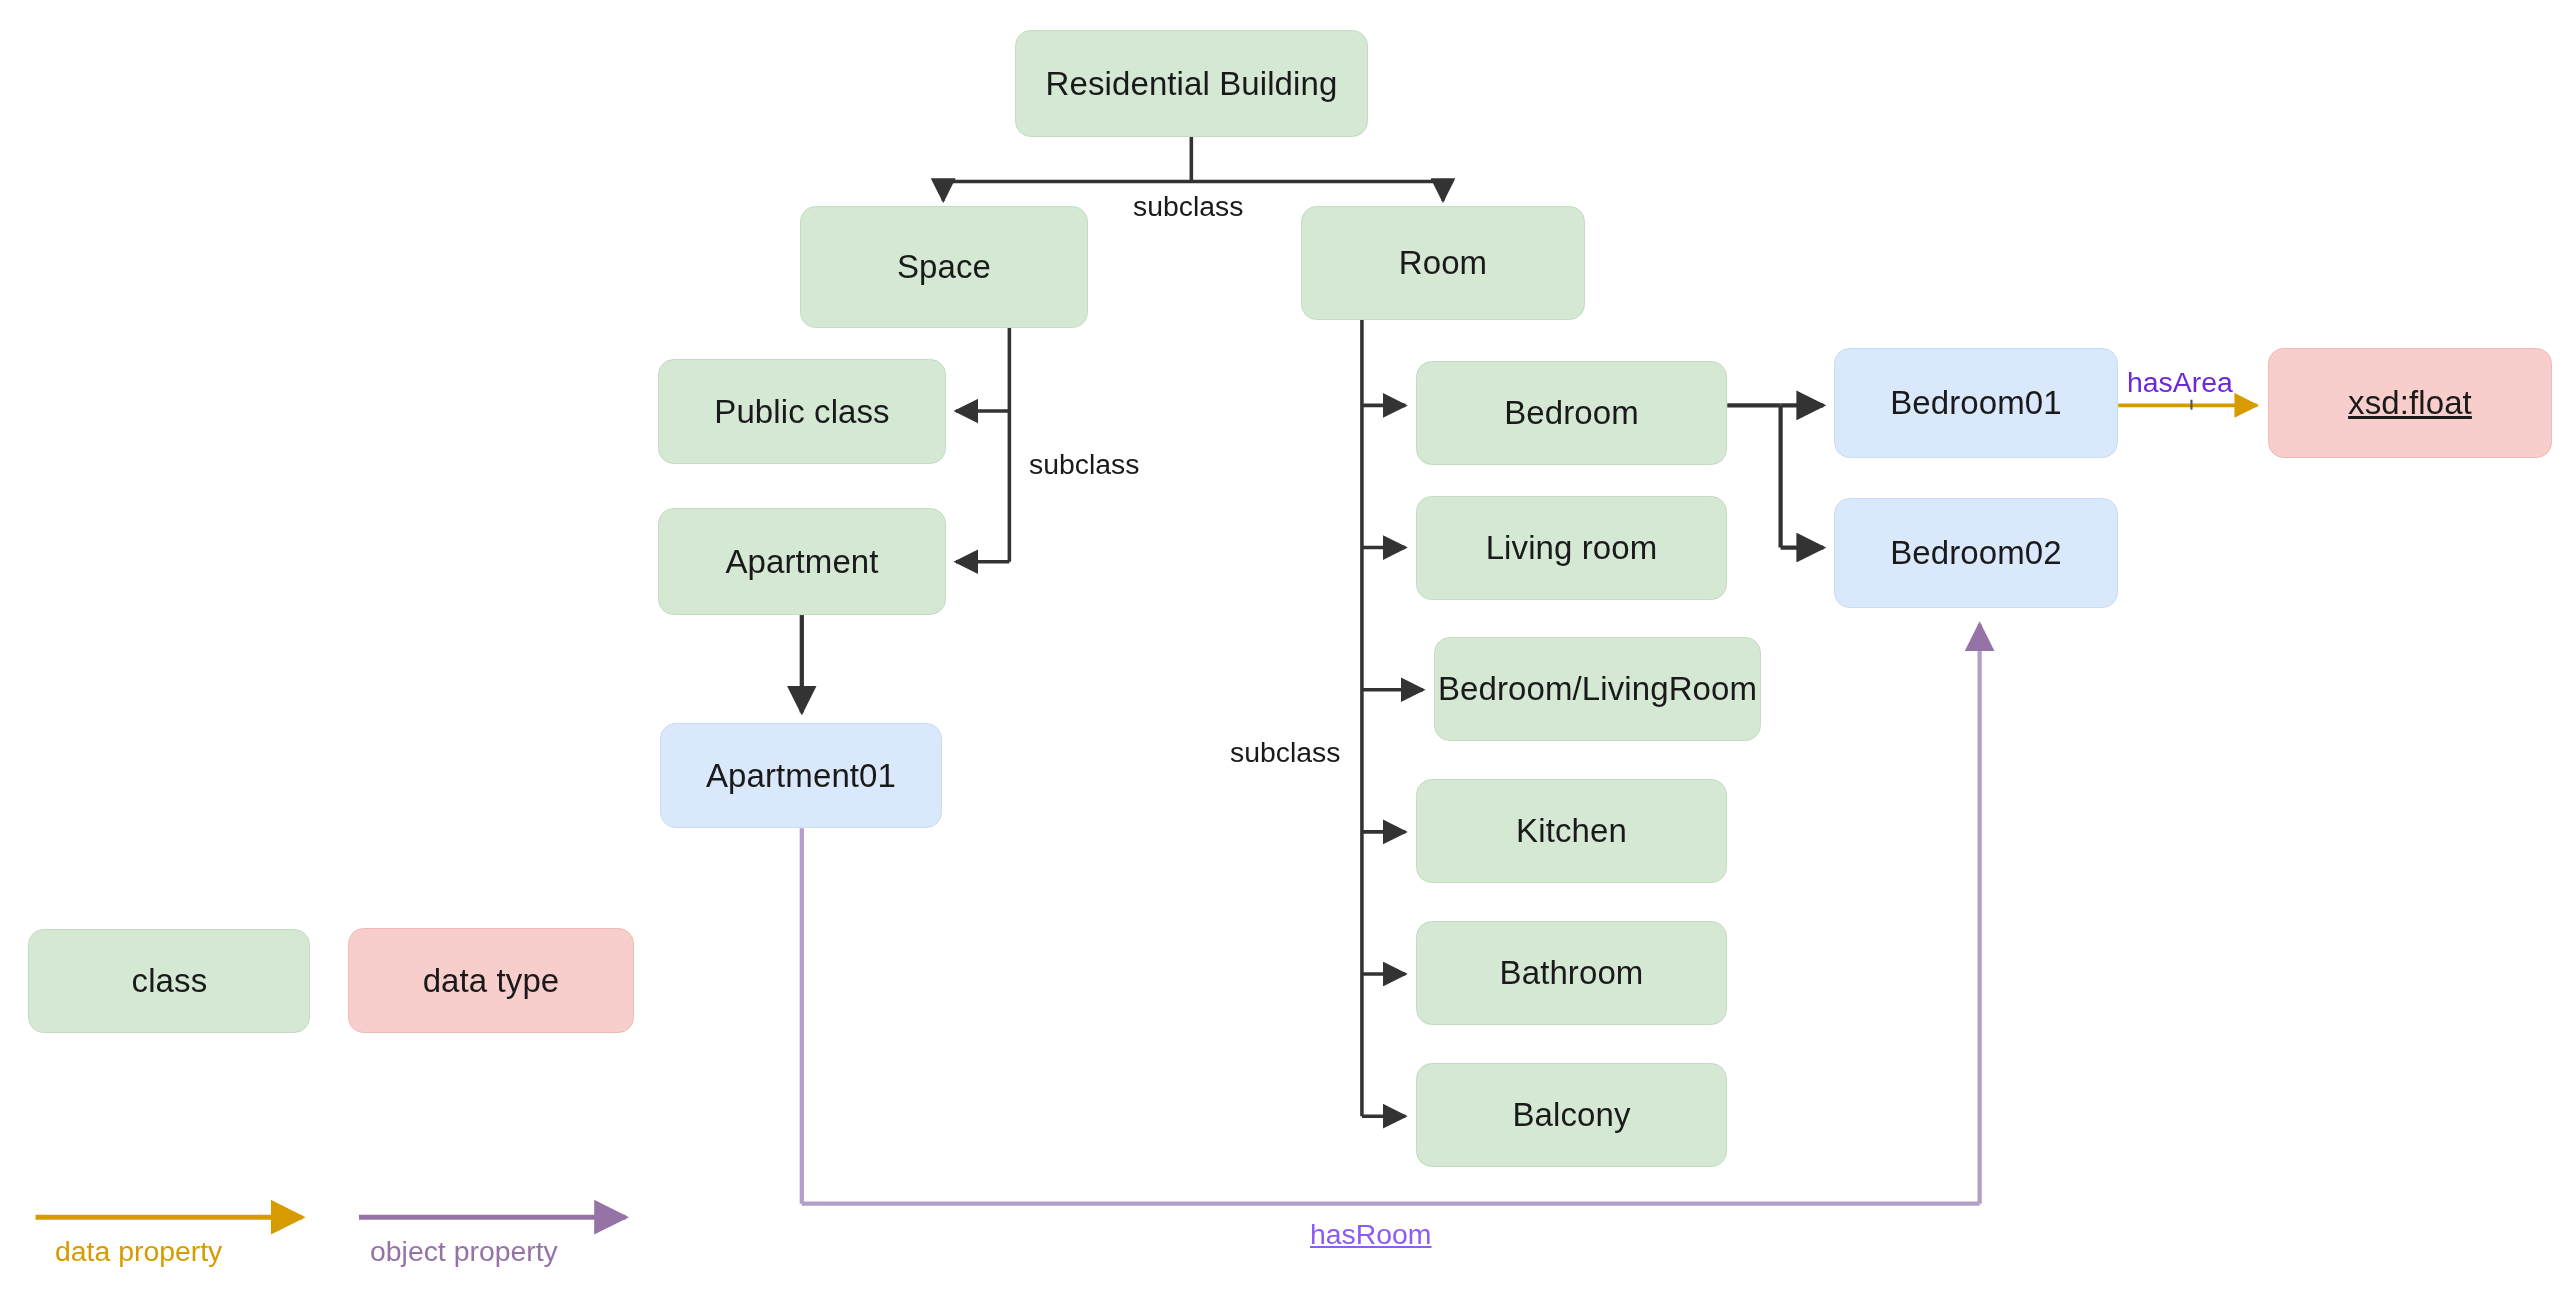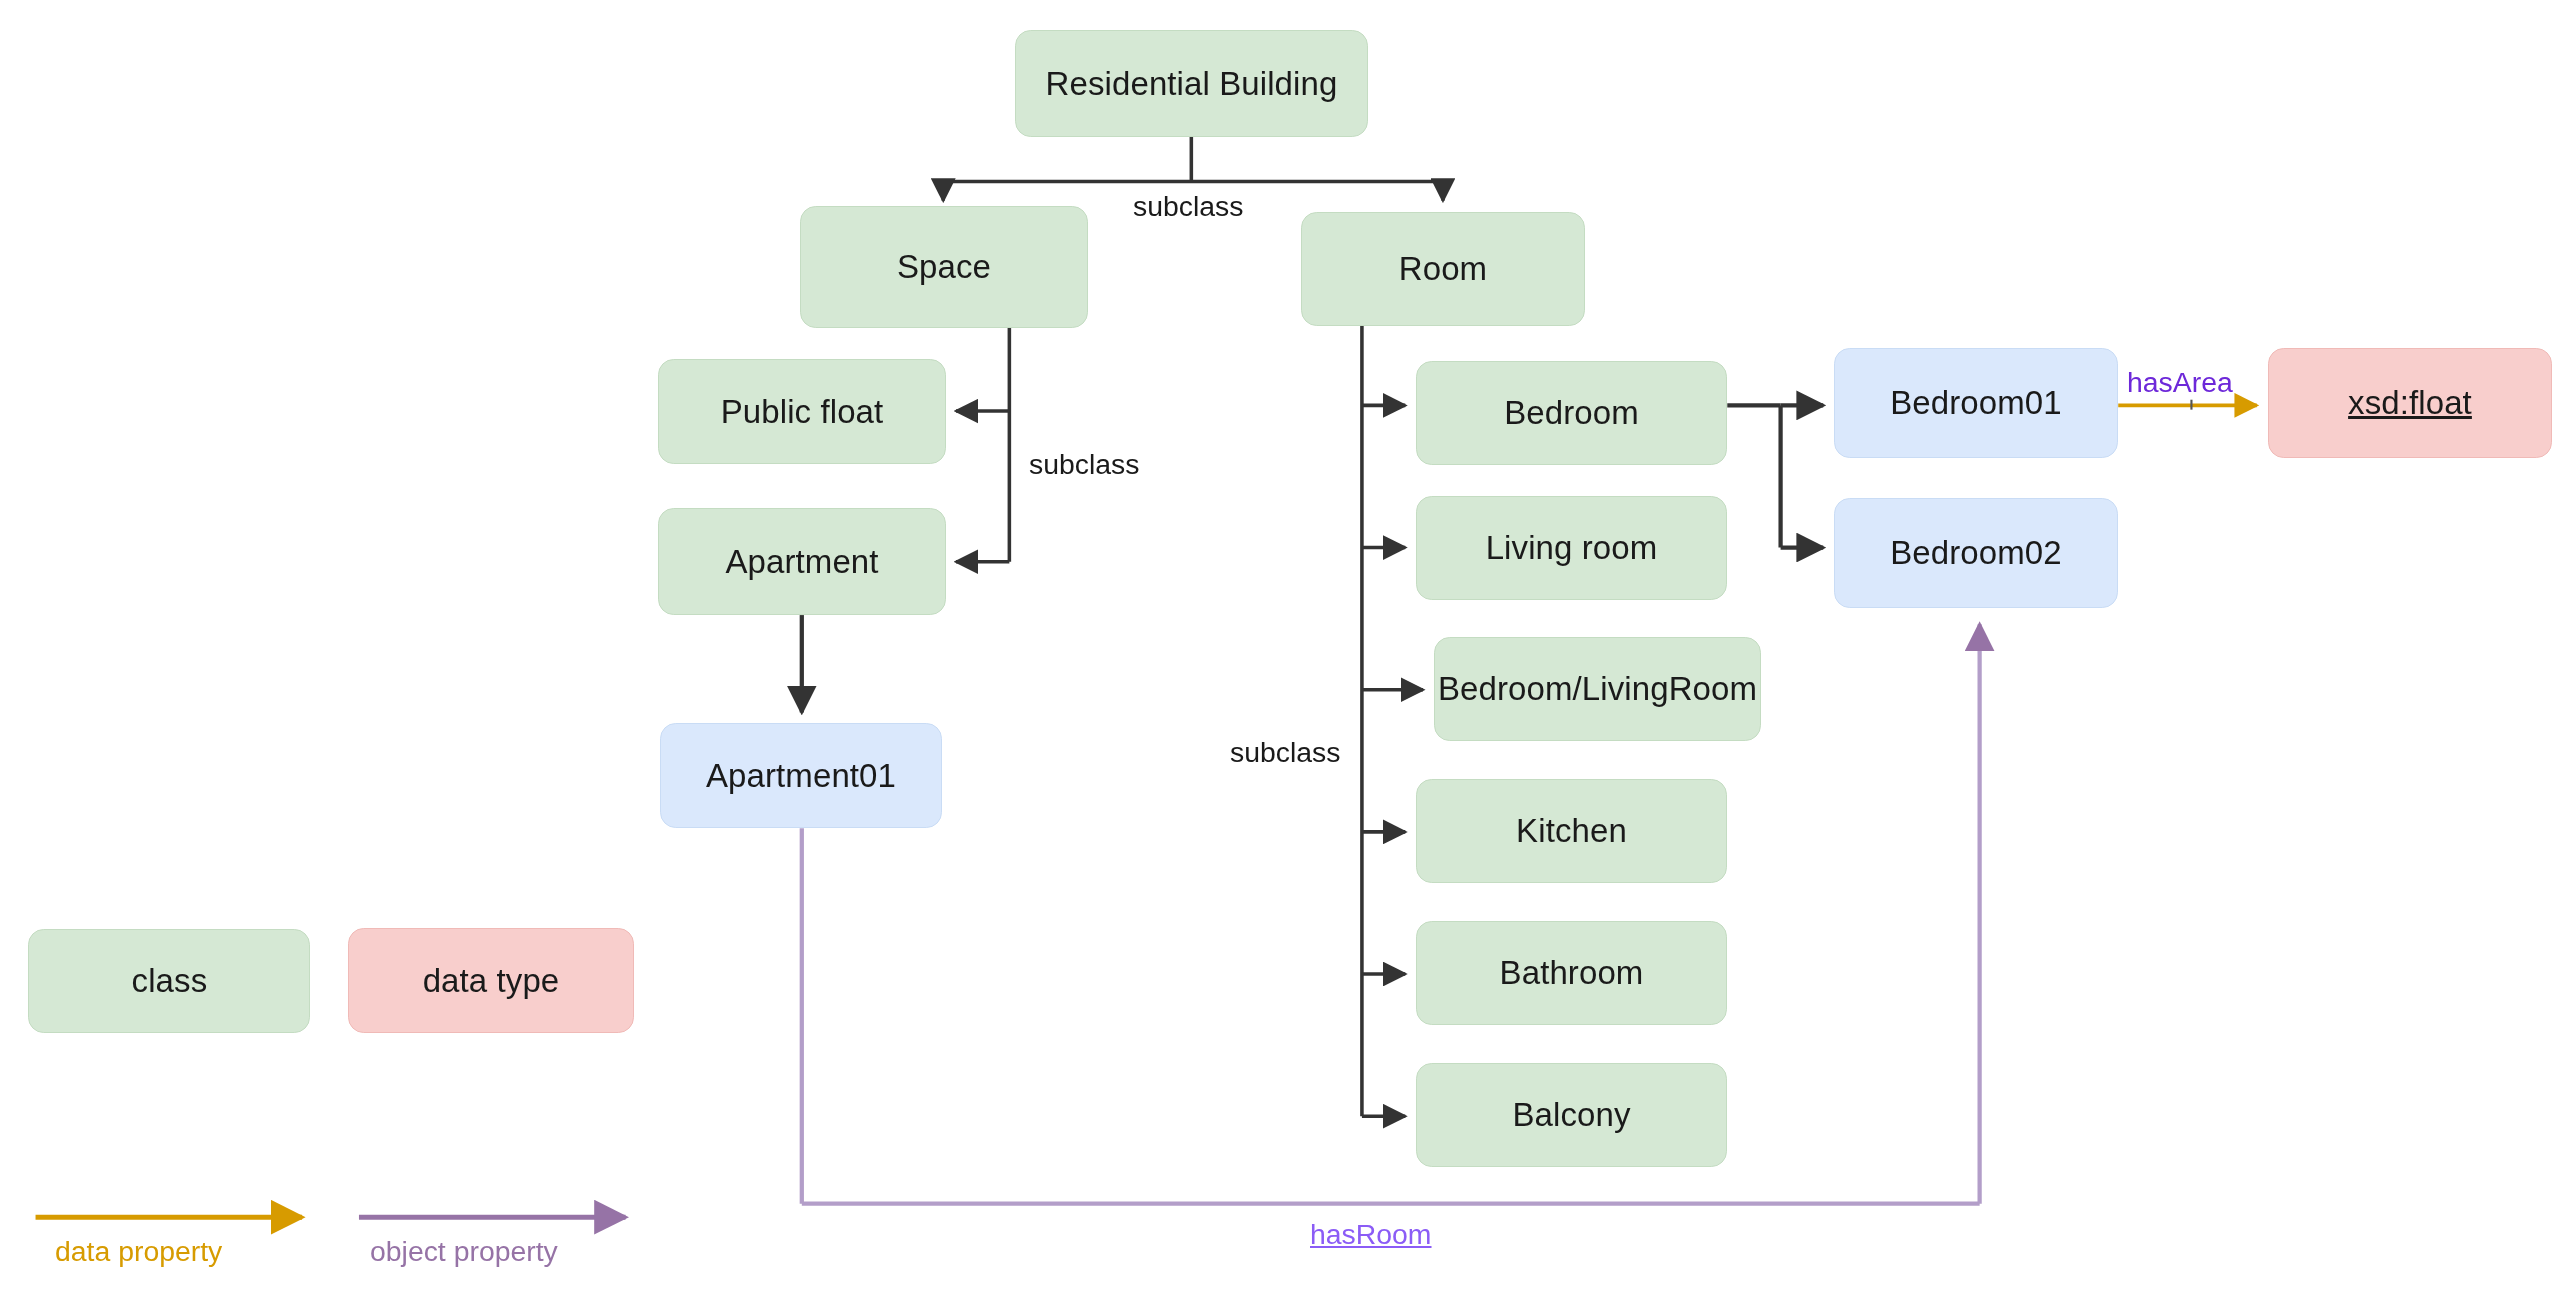--- a/index.html
+++ b/index.html
@@ -149,23 +149,23 @@
     </g>
     <g stroke="#9673a6" stroke-width="7" fill="none">
       <path d="M 505 1712 L 880 1712" marker-end="url(#arrow-purple)"></path>
     </g>
   </svg>
 
   <div class="node class-node" style="left:1015px; top:30px; width:353px; height:107px;">Residential Building</div>
 
   <div class="node class-node" style="left:800px; top:206px; width:288px; height:122px;">Space</div>
 
-  <div class="node class-node" style="left:1301px; top:212px; width:284px; height:114px;">Room</div>
-
-  <div class="node class-node" style="left:658px; top:359px; width:288px; height:105px;">Public float</div>
+  <div class="node class-node" style="left:1301px; top:206px; width:284px; height:114px;">Room</div>
+
+  <div class="node class-node" style="left:658px; top:359px; width:288px; height:105px;">Public class</div>
 
   <div class="node class-node" style="left:658px; top:508px; width:288px; height:107px;">Apartment</div>
 
   <div class="node individual-node" style="left:660px; top:723px; width:282px; height:105px;">Apartment01</div>
 
   <div class="node class-node" style="left:1416px; top:361px; width:311px; height:104px;">Bedroom</div>
 
   <div class="node class-node" style="left:1416px; top:496px; width:311px; height:104px;">Living room</div>
 
   <div class="node class-node" style="left:1434px; top:637px; width:327px; height:104px;">Bedroom/LivingRoom</div>

